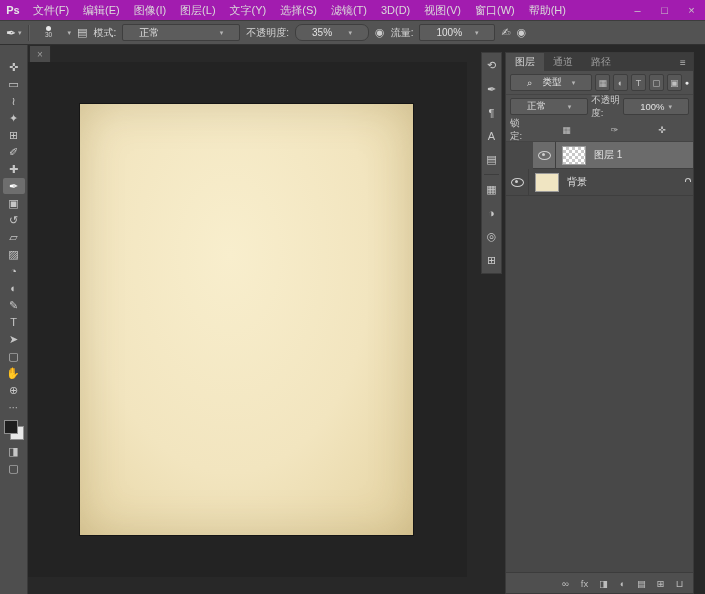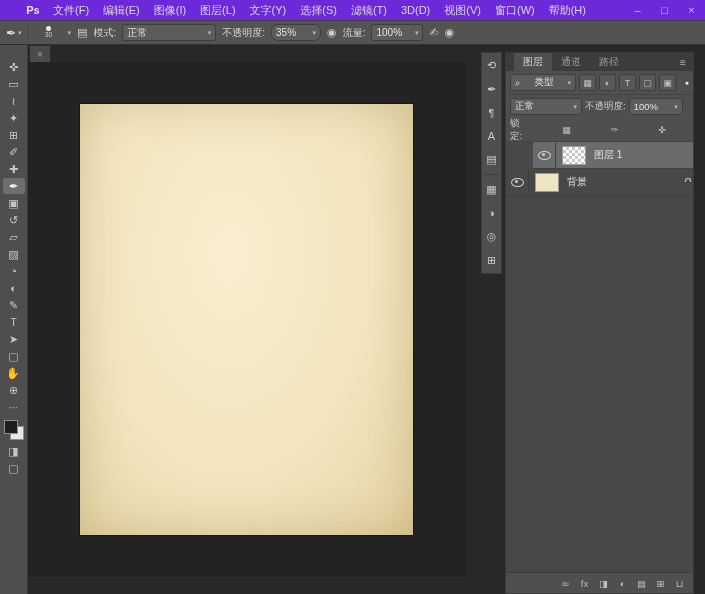--- a/index.html
+++ b/index.html
@@ -1,37 +1,37 @@
 <!DOCTYPE html>
 <html><head>
 <meta charset="utf-8">
 <style>
   html,body{margin:0;padding:0;background:#1b1b1b;}
   .app{position:relative;width:705px;height:594px;background:#282828;overflow:hidden;
        font-family:"Liberation Sans","DejaVu Sans",sans-serif;-webkit-font-smoothing:antialiased;}
 
   
-  .menubar{position:absolute;top:0;left:0;right:0;height:20px;background:#6d28d9;
-           border-bottom:1px solid #3d3d3d;display:flex;align-items:center;font-size:11px;color:#dadada;padding-left:20px;}
+  .menubar{position:absolute;top:0;left:0;right:0;height:20px;background:#a21caf;
+           border-bottom:1px solid #3d3d3d;display:flex;align-items:center;font-size:11px;color:#dadada;}
   .pslogo{width:26px;text-align:center;font-weight:bold;color:#e6e6e6;font-size:11px;}
   .mi{padding:0 7px;height:100%;display:flex;align-items:center;cursor:default;}
   .mspacer{flex:1;}
   .wctl{width:27px;height:100%;display:flex;align-items:center;justify-content:center;color:#c9c9c9;font-size:11px;}
 
   
   .optionsbar{position:absolute;top:21px;left:0;right:0;height:23px;background:#535353;
               border-bottom:1px solid #303030;display:flex;align-items:center;gap:6px;
               padding:0 6px;font-size:10px;color:#d6d6d6;}
   .osep{width:1px;height:16px;background:#434343;border-right:1px solid #5f5f5f;}
   .toolbadge{display:flex;align-items:center;gap:2px;color:#e0e0e0;font-size:12px;}
   .brushchip{display:flex;flex-direction:column;align-items:center;justify-content:center;width:26px;line-height:1;}
   .brushchip .dot{width:5px;height:5px;border-radius:50%;background:#e8e8e8;}
   .brushchip .num{font-size:6.5px;color:#cfcfcf;margin-top:1px;}
   .dd{height:15px;display:flex;align-items:center;justify-content:space-between;gap:4px;
-      padding:0 4px;background:#5c5c5c;border:1px solid #3e3e3e;border-radius:2px;color:#e2e2e2;}
+      padding:0 16px;background:#5c5c5c;border:1px solid #3e3e3e;border-radius:2px;color:#e2e2e2;}
   .caret{font-size:7px;color:#b5b5b5;}
   .obicon{font-size:11px;color:#cdcdcd;}
 
   
   .toolbar{position:absolute;left:0;top:45px;width:28px;height:549px;background:#4e4e4e;
            border-right:1px solid #3a3a3a;display:flex;flex-direction:column;align-items:center;
            padding-top:14px;box-sizing:border-box;}
   .tool{width:22px;height:16px;display:flex;align-items:center;justify-content:center;
         font-size:11px;color:#c6c6c6;border-radius:2px;margin-bottom:1px;}
   .tool.active{background:#6e6e6e;color:#ffffff;}
@@ -60,21 +60,21 @@
 
   
   .strip{position:absolute;left:481px;top:52px;width:21px;background:#4e4e4e;border:1px solid #3b3b3b;
          display:flex;flex-direction:column;align-items:center;padding:6px 0;gap:11px;
          font-size:11px;color:#c9c9c9;box-sizing:border-box;}
   .ssep{width:15px;height:1px;background:#3d3d3d;margin:-3px 0;}
 
   
   .layers{position:absolute;left:505px;top:52px;width:189px;height:542px;background:#4f4f4f;
           display:flex;flex-direction:column;box-sizing:border-box;border:1px solid #3a3a3a;}
-  .ltabs{height:18px;background:#3c3c3c;display:flex;align-items:stretch;font-size:10px;flex:0 0 auto;padding-left:8px;}
+  .ltabs{height:18px;background:#3c3c3c;display:flex;align-items:stretch;font-size:10px;flex:0 0 auto;}
   .ltab{padding:0 9px;display:flex;align-items:center;color:#9f9f9f;}
   .ltab.active{background:#4f4f4f;color:#d8d8d8;}
   .ltabspacer{flex:1;}
   .lmenu{width:20px;display:flex;align-items:center;justify-content:center;color:#b5b5b5;font-size:10px;}
   .frow,.brow,.krow{height:23px;display:flex;align-items:center;padding:0 4px;gap:3px;
                     font-size:9.5px;color:#cfcfcf;flex:0 0 auto;}
   .frow{border-bottom:1px solid #444;}
   .krow{border-bottom:1px solid #444;gap:40px;}
   .fdd{width:56px;}
   .ficon{width:15px;height:15px;display:flex;align-items:center;justify-content:center;

